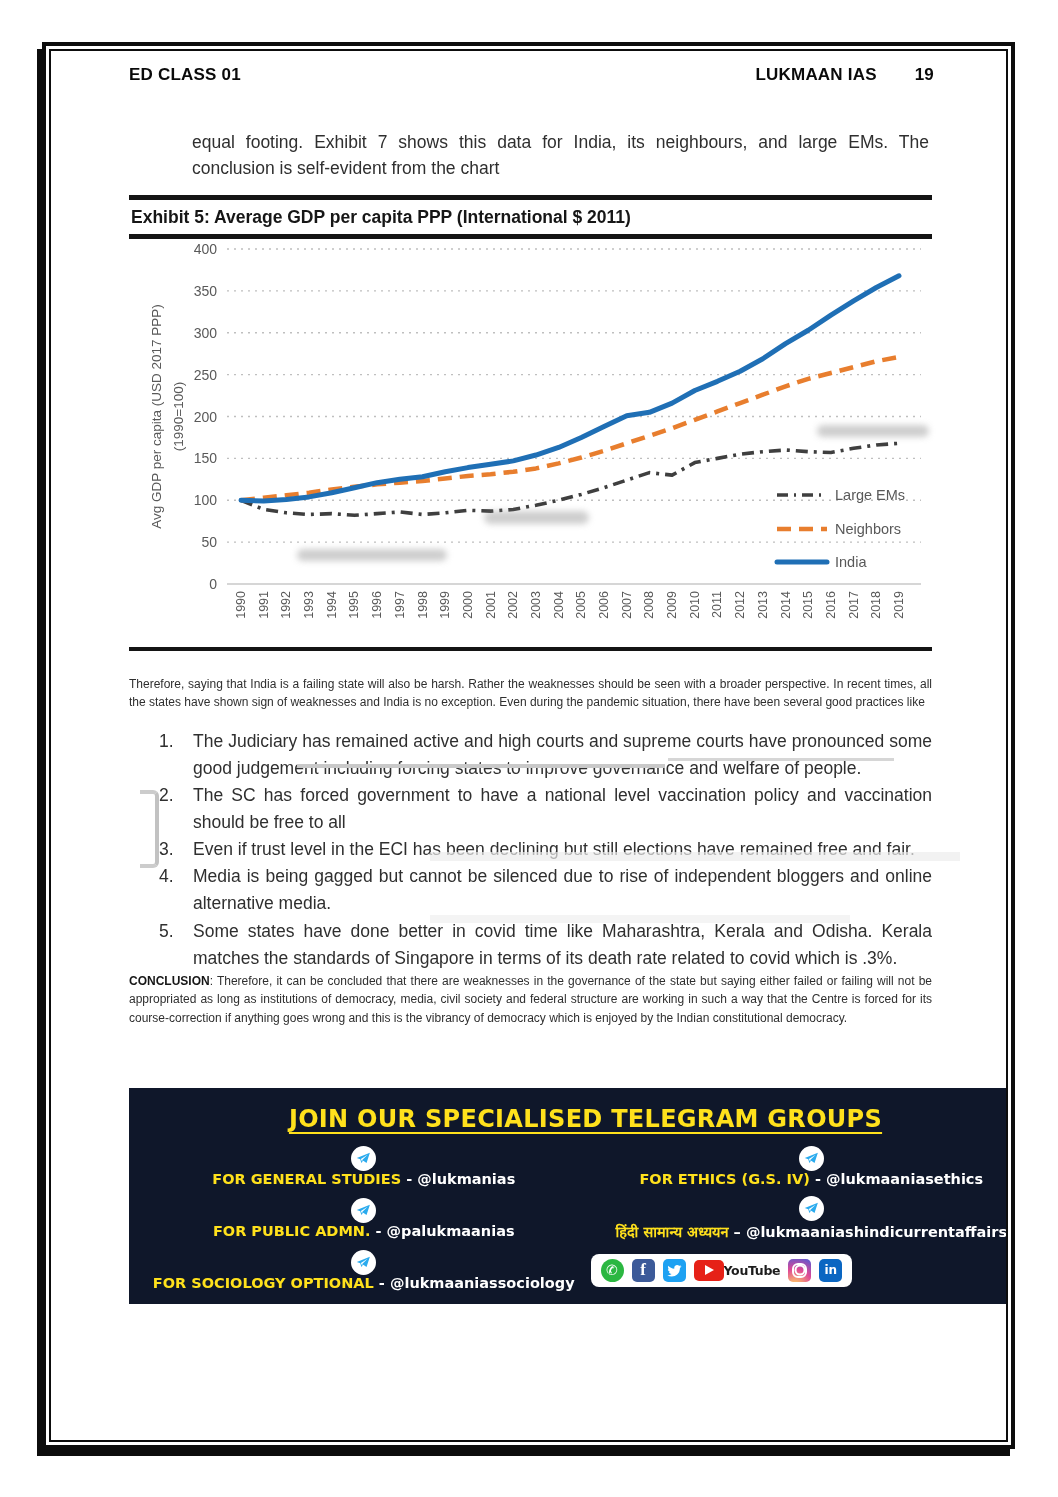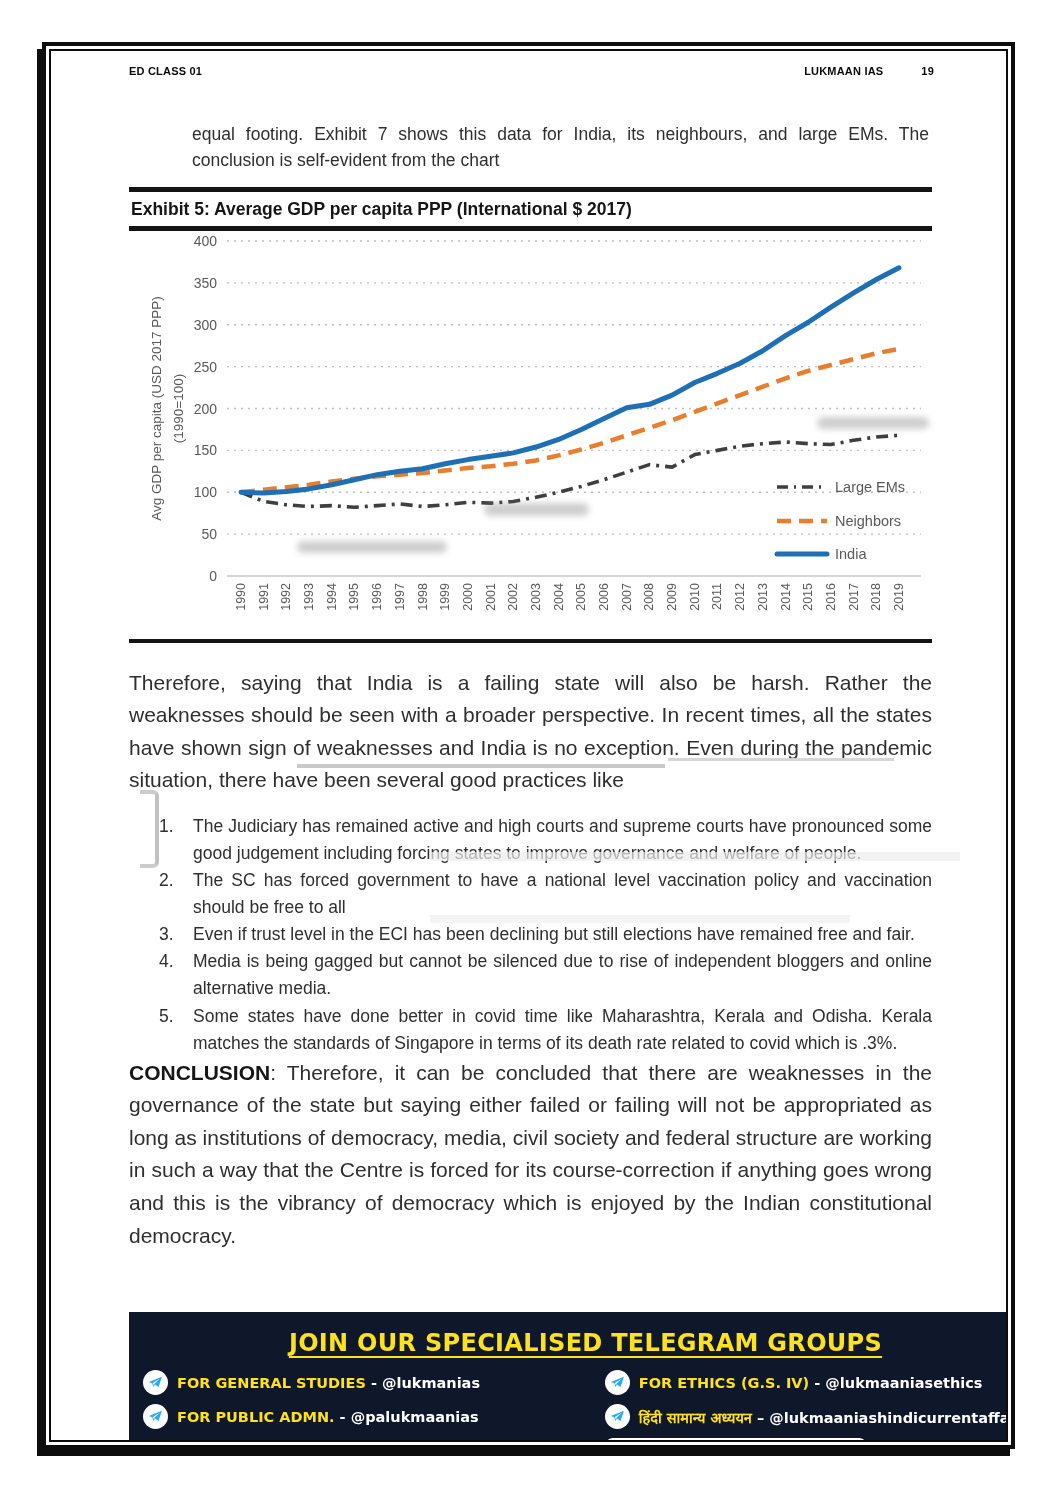--- a/index.html
+++ b/index.html
@@ -6,56 +6,56 @@
   .page{position:relative;width:1058px;height:1497px;background:#fff;
         font-family:"Liberation Sans","DejaVu Sans",sans-serif;color:#2e2e2e;overflow:hidden;}
   .frame-outer{position:absolute;left:42px;top:42px;width:965px;height:1399px;
         border:4px solid #0d0d0d;box-shadow:-5px 7px 0 #0d0d0d;background:#fff;}
   .frame-inner{position:relative;margin:3px;border:2px solid #0d0d0d;height:calc(100% - 10px);
         overflow:hidden;background:#fff;}
   .content{padding:14px 72px 0 78px;}
 
   
   .hdr{display:flex;justify-content:space-between;align-items:baseline;
-       font-weight:bold;font-size:11px;color:#0a0a0a;letter-spacing:.2px;gap:28px;}
+       font-weight:bold;font-size:17px;color:#0a0a0a;letter-spacing:.2px;gap:28px;}
   .hdr-right{display:flex;gap:38px;text-align:center;}
 
   
   .intro{margin:44px 0 0 63px;width:737px;font-size:17.5px;line-height:1.5;
          color:#2f2f2f;text-align:justify;}
 
   
   .chart-block{margin-top:13px;width:803px;border-bottom:4px solid #141414;}
   .chart-title{border-top:5px solid #141414;border-bottom:5px solid #141414;
          padding:7px 6px 6px 2px;font-size:17.5px;font-weight:bold;color:#161616;}
   .chart-body{position:relative;}
   .smudge{position:absolute;background:rgba(125,125,125,.38);filter:blur(3px);
          border-radius:8px;pointer-events:none;}
 
   
-  .para{margin:24px 0 0 0;width:803px;font-size:21px;line-height:1.55;
+  .para{margin:24px 0 0 0;width:803px;font-size:12px;line-height:1.55;
         color:#2f2f2f;text-align:justify;}
   .nlist{margin:16px 0 0 30px;width:773px;}
   .nitem{display:flex;font-size:17.5px;line-height:1.55;color:#2f2f2f;}
   .nnum{width:34px;flex-shrink:0;}
   .ntext{flex:1;text-align:justify;}
   .concl{margin-top:0;}
   .concl-label{font-weight:bold;color:#161616;}
 
   
   .artifact{position:absolute;pointer-events:none;}
 
   
   .banner{margin-top:60px;width:913px;background:#0f172a;padding:17px 0 13px;
           font-family:"DejaVu Sans",sans-serif;}
   .banner-title{text-align:center;color:#ffe11c;font-weight:bold;font-size:24px;
           letter-spacing:.3px;text-decoration:underline;text-underline-offset:5px;}
   .banner-grid{display:grid;grid-template-columns:1fr 1fr;margin:13px 10px 0 14px;
           row-gap:9px;column-gap:6px;align-items:center;}
-  .tg-item{display:flex;align-items:center;gap:9px;font-weight:bold;font-size:14.5px;white-space:nowrap;}
+  .tg-item{display:flex;align-items:center;font-weight:bold;font-size:14.5px;white-space:nowrap;flex-direction:column;}
   .tg-label{color:#ffe11c;}
   .tg-handle{color:#ffffff;}
   .tg-badge{width:25px;height:25px;border-radius:50%;background:#fff;flex-shrink:0;
           display:inline-flex;align-items:center;justify-content:center;}
 
   
   .social-bar{background:#fff;border-radius:8px;padding:5px 10px;display:inline-flex;
           gap:8px;align-items:center;width:fit-content;}
   .sic{width:23px;height:23px;display:inline-flex;align-items:center;justify-content:center;
           border-radius:5px;color:#fff;font-weight:bold;flex-shrink:0;}
@@ -92,21 +92,21 @@
           <span>ED CLASS 01</span>
           <span class="hdr-right">
             <span>LUKMAAN IAS</span>
             <span>19</span>
           </span>
         </div>
 
         <p class="intro">equal footing. Exhibit 7 shows this data for India, its neighbours, and large EMs. The conclusion is self-evident from the chart</p>
 
         <div class="chart-block">
-          <div class="chart-title">Exhibit 5: Average GDP per capita PPP (International $ 2017)</div>
+          <div class="chart-title">Exhibit 5: Average GDP per capita PPP (International $ 2011)</div>
           <div class="chart-body">
             <svg id="chart-svg" width="803" height="404">
                 <line x1="98" y1="345" x2="792" y2="345" stroke="#c9c9c9" stroke-width="1.5"></line>
                 <text x="88" y="350" text-anchor="end" font-size="14" fill="#595959">0</text>
                 <line x1="98" y1="303.125" x2="792" y2="303.125" stroke="#bfbfbf" stroke-width="1.3" stroke-dasharray="2 5"></line>
                 <text x="88" y="308.125" text-anchor="end" font-size="14" fill="#595959">50</text>
                 <line x1="98" y1="261.25" x2="792" y2="261.25" stroke="#bfbfbf" stroke-width="1.3" stroke-dasharray="2 5"></line>
                 <text x="88" y="266.25" text-anchor="end" font-size="14" fill="#595959">100</text>
                 <line x1="98" y1="219.375" x2="792" y2="219.375" stroke="#bfbfbf" stroke-width="1.3" stroke-dasharray="2 5"></line>
                 <text x="88" y="224.375" text-anchor="end" font-size="14" fill="#595959">150</text>

